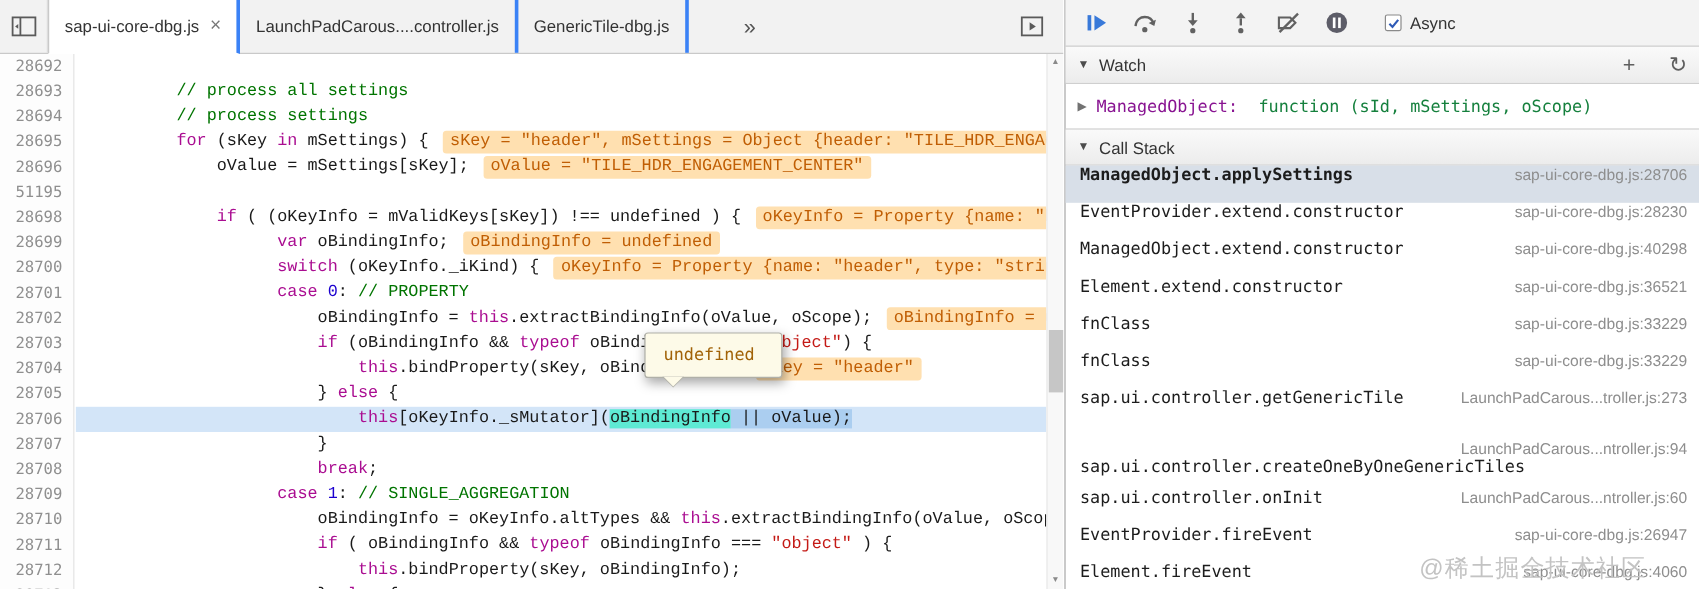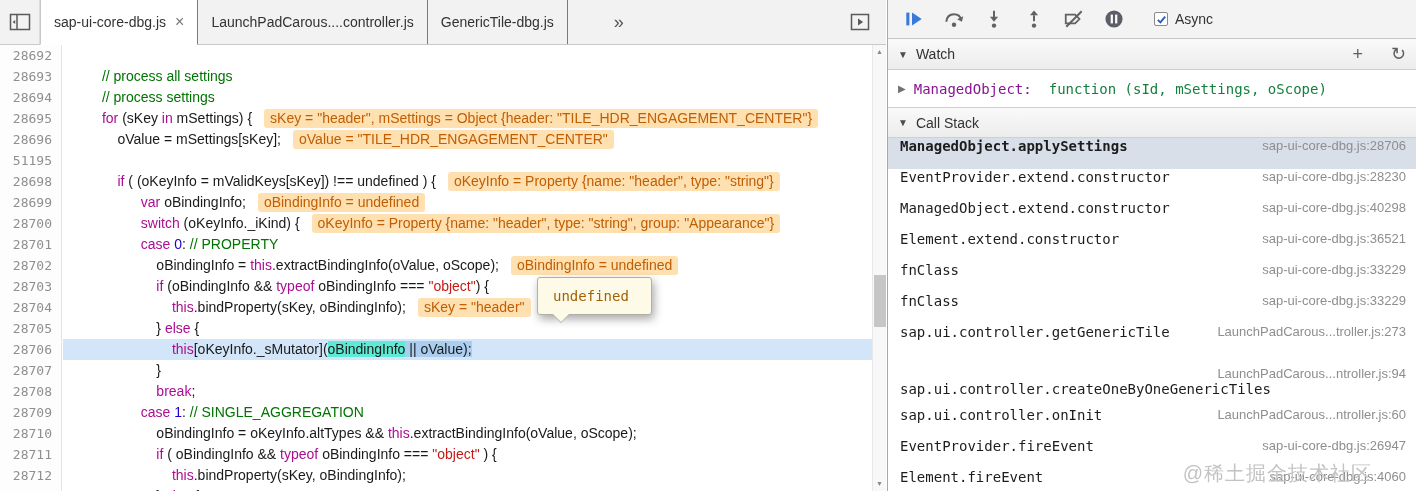--- a/index.html
+++ b/index.html
@@ -5,34 +5,34 @@
   *{box-sizing:border-box;margin:0;padding:0}
   html,body{background:#fff}
   .app{position:relative;width:1416px;height:491px;overflow:hidden;background:#fff;
        font-family:"Liberation Sans",sans-serif;color:#222}
 
   
   .left{position:absolute;left:0;top:0;width:886px;height:491px}
   .tabbar{height:45px;background:#f2f2f2;border-bottom:1px solid #c9c9c9;display:flex;align-items:stretch}
   .nav-toggle{width:40px;display:flex;align-items:center;justify-content:center;border-right:1px solid #dcdcdc}
   .tabs{display:flex;align-items:stretch}
-  .tab{display:flex;align-items:center;padding:0 13px;border-right:1px solid #3b82f6;
+  .tab{display:flex;align-items:center;padding:0 13px;border-right:3px solid #3b82f6;
        font-size:14px;color:#333;white-space:nowrap}
   .tab.active{background:#fff;border-left:1px solid #c9c9c9;margin-bottom:-1px;border-bottom:1px solid #fff;position:relative;z-index:2}
   .tab .close{margin-left:9px;color:#777;font-size:16px;line-height:1}
   .overflow{align-self:center;margin-left:46px;font-size:18px;color:#555}
   .panel-toggle{margin-left:auto;margin-right:16px;align-self:center;display:flex}
 
   
   .editor{position:absolute;left:0;top:45px;right:0;bottom:0;background:#fff}
   .gutter{position:absolute;left:0;top:0;bottom:0;width:62px;background:#fdfdfd;border-right:1px solid #e4e4e4;
           font-family:"DejaVu Sans Mono",monospace;font-size:13px;color:#8f8f8f}
   .gutter-line{height:21px;line-height:21px;text-align:right;padding-right:9px}
   .code{position:absolute;left:63px;top:0;right:14px;bottom:0;overflow:hidden;
-        font-family:Liberation Sans, sans-serif;font-size:14px;color:#1a1a1a}
+        font-family:Liberation Mono, monospace;font-size:14px;color:#1a1a1a}
   .code-line{height:21px;line-height:21px;white-space:pre}
   .code-line.current{background:#d3e5f8}
   .tk-pln{color:#1a1a1a}
   .tk-kw{color:#aa0d91}
   .tk-com{color:#007400}
   .tk-str{color:#c41a16}
   .tk-num{color:#1c00cf}
   .tk-tok{background:#5eead4}
   .tk-sel{background:#abcef0}
   .annotation{display:inline-block;background:#ffe0b0;color:#c05e04;border-radius:3px;

